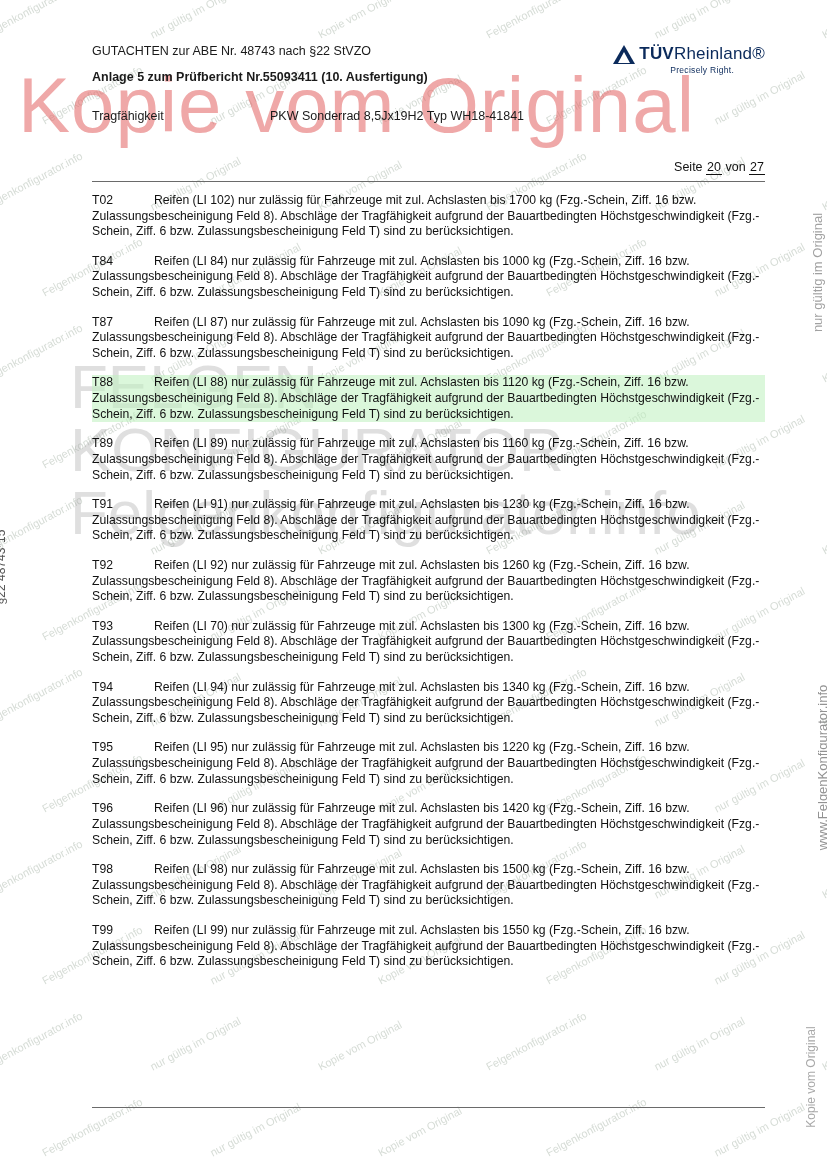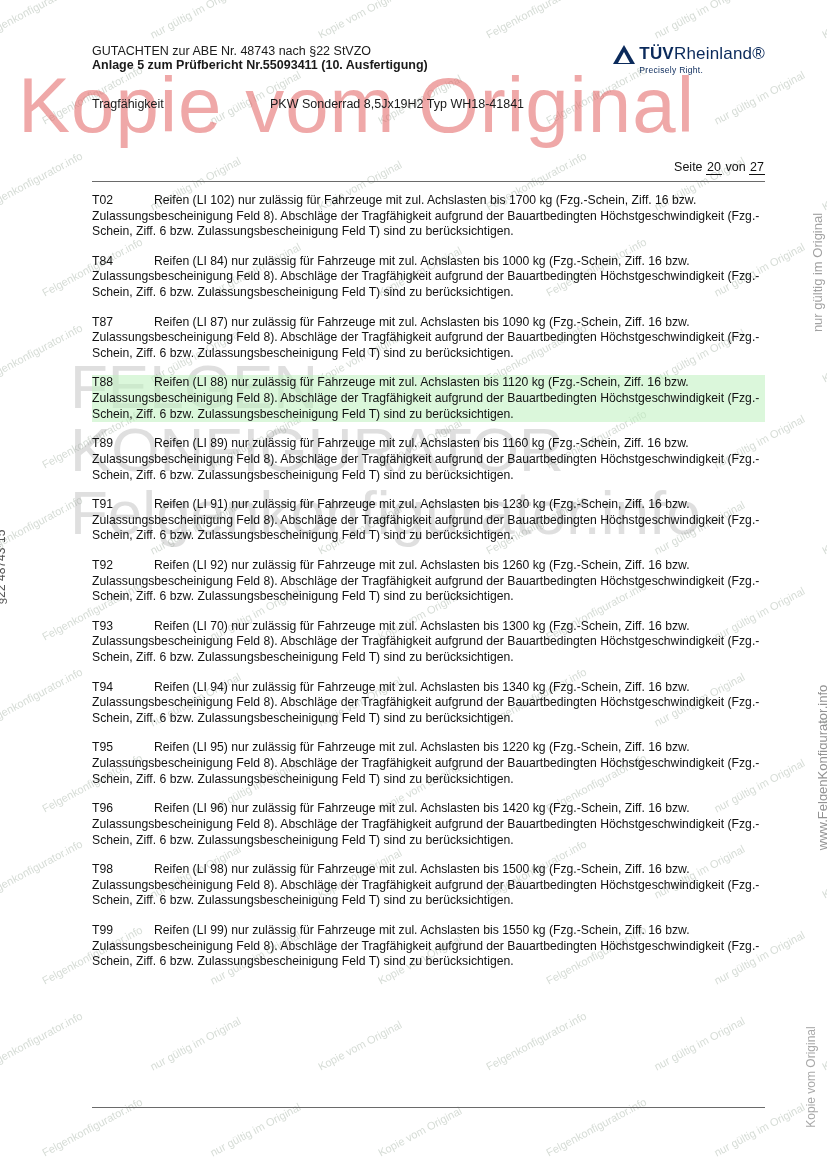--- a/index.html
+++ b/index.html
@@ -105,33 +105,34 @@
     line-height: 1.25em;
   }
   .header .lbl {
     width: 178px;
     flex: 0 0 178px;
   }
   .header .val {
     flex: 1 1 auto;
   }
   .hdr-line1 {
+    margin-bottom: 12px;
     white-space: nowrap;
   }
   .hdr-line2 {
     margin-bottom: 25px;
     white-space: nowrap;
   }
   .bold { font-weight: bold; }
   
   .tuv {
     position: absolute;
     right: 62px;
     top: 44px;
-    text-align: left;
+    text-align: center;
     color: #0b2a5b;
   }
   .tuv-main {
     font-size: 17px;
     letter-spacing: 0.2px;
     white-space: nowrap;
   }
   .tuv-main .b { font-weight: bold; }
   .tuv-sub {
     font-size: 8.5px;

